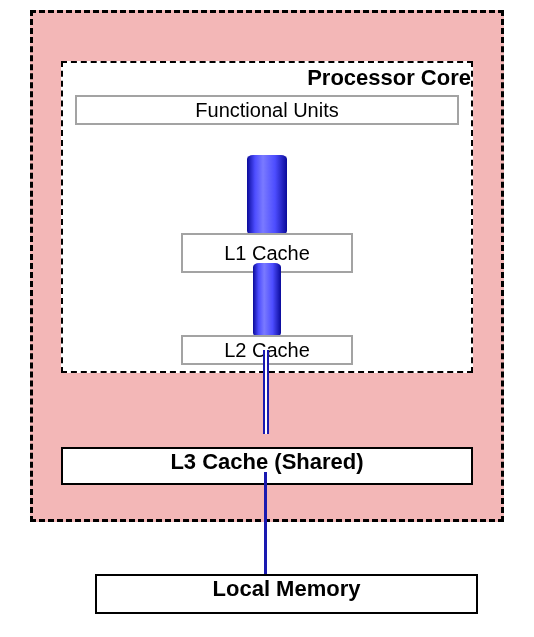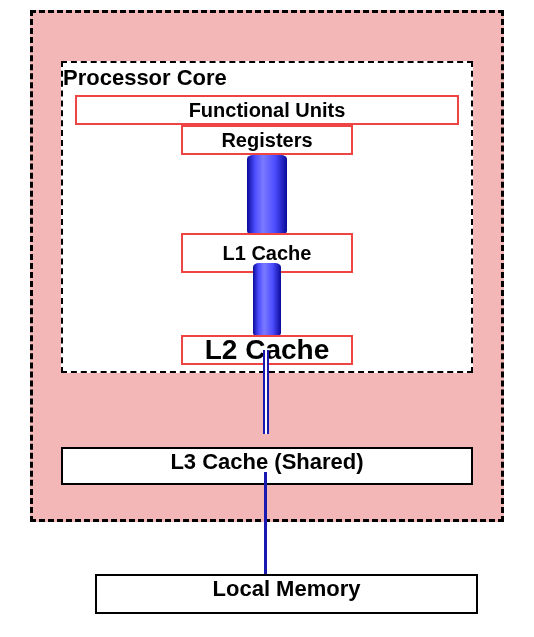--- a/index.html
+++ b/index.html
@@ -34,33 +34,33 @@
     top: 48px;
     width: 412px;
     height: 312px;
     border: 2px dashed #000;
     background: #ffffff;
     box-sizing: border-box;
   }
   .core-title {
     position: absolute;
     left: 0; right: 0; top: 2px;
-    text-align: left;
+    text-align: right;
     font-weight: bold;
     font-size: 22px;
   }
   .white-rect {
     position: absolute;
     background: #ffffff;
-    border: 2px solid #ef4444;
+    border: 2px solid #a3a3a3;
     box-sizing: border-box;
     display: flex;
     align-items: center;
     justify-content: center;
-    font-weight: bold;
+    font-weight: normal;
   }
   .functional-units {
     left: 12px;
     top: 32px;
     width: 384px;
     height: 30px;
     font-size: 20px;
   }
   .registers {
     left: 118px;
@@ -75,21 +75,21 @@
     width: 172px;
     height: 40px;
     font-size: 20px;
     text-align: right;
   }
   .l2cache {
     left: 118px;
     top: 272px;
     width: 172px;
     height: 30px;
-    font-size: 28px;
+    font-size: 20px;
   }
   .l3cache {
     position: absolute;
     left: 28px;
     top: 434px;
     width: 412px;
     height: 38px;
     background: #ffffff;
     border: 2px solid #000;
     box-sizing: border-box;
@@ -158,23 +158,20 @@
 <body>
 
 <div class="processor-outer">
 
   <div class="core-box">
     <div class="core-title">Processor Core</div>
 
     <div class="white-rect functional-units">
       <span>Functional Units</span>
     </div>
-    <div class="white-rect registers">
-      <span>Registers</span>
-    </div>
 
     <div class="cyl-thick reg-to-l1"></div>
 
     <div class="white-rect l1cache">
       <span>L1 Cache</span>
     </div>
 
     <div class="cyl-thick l1-to-l2"></div>
 
     <div class="white-rect l2cache">

